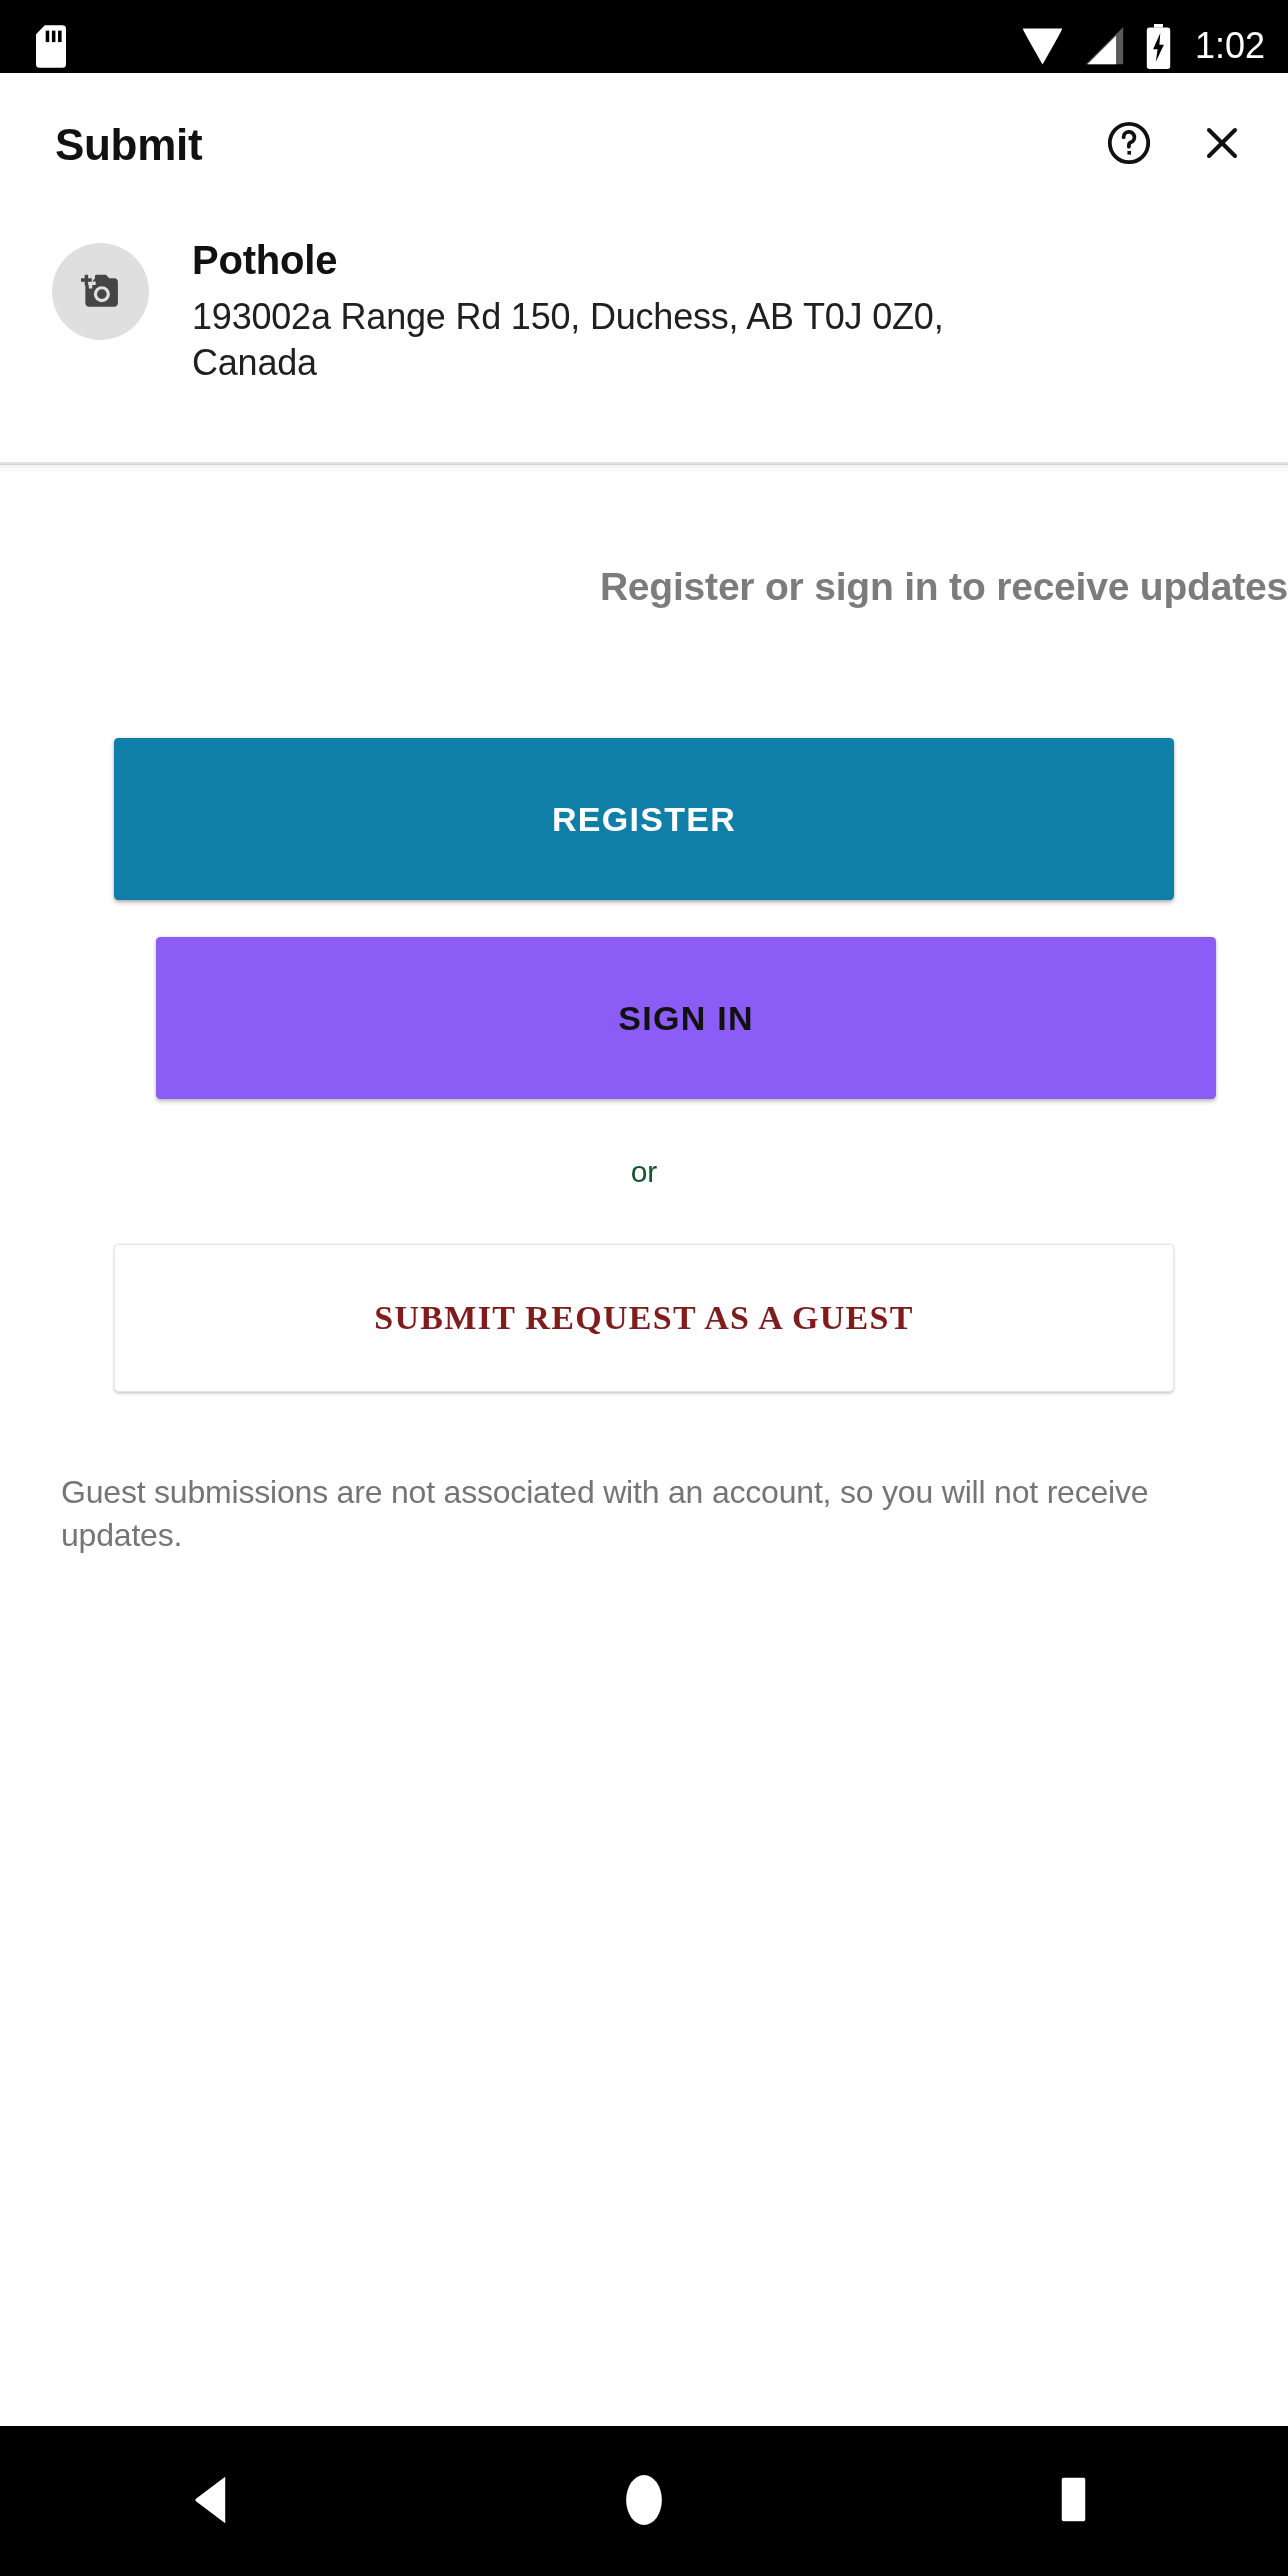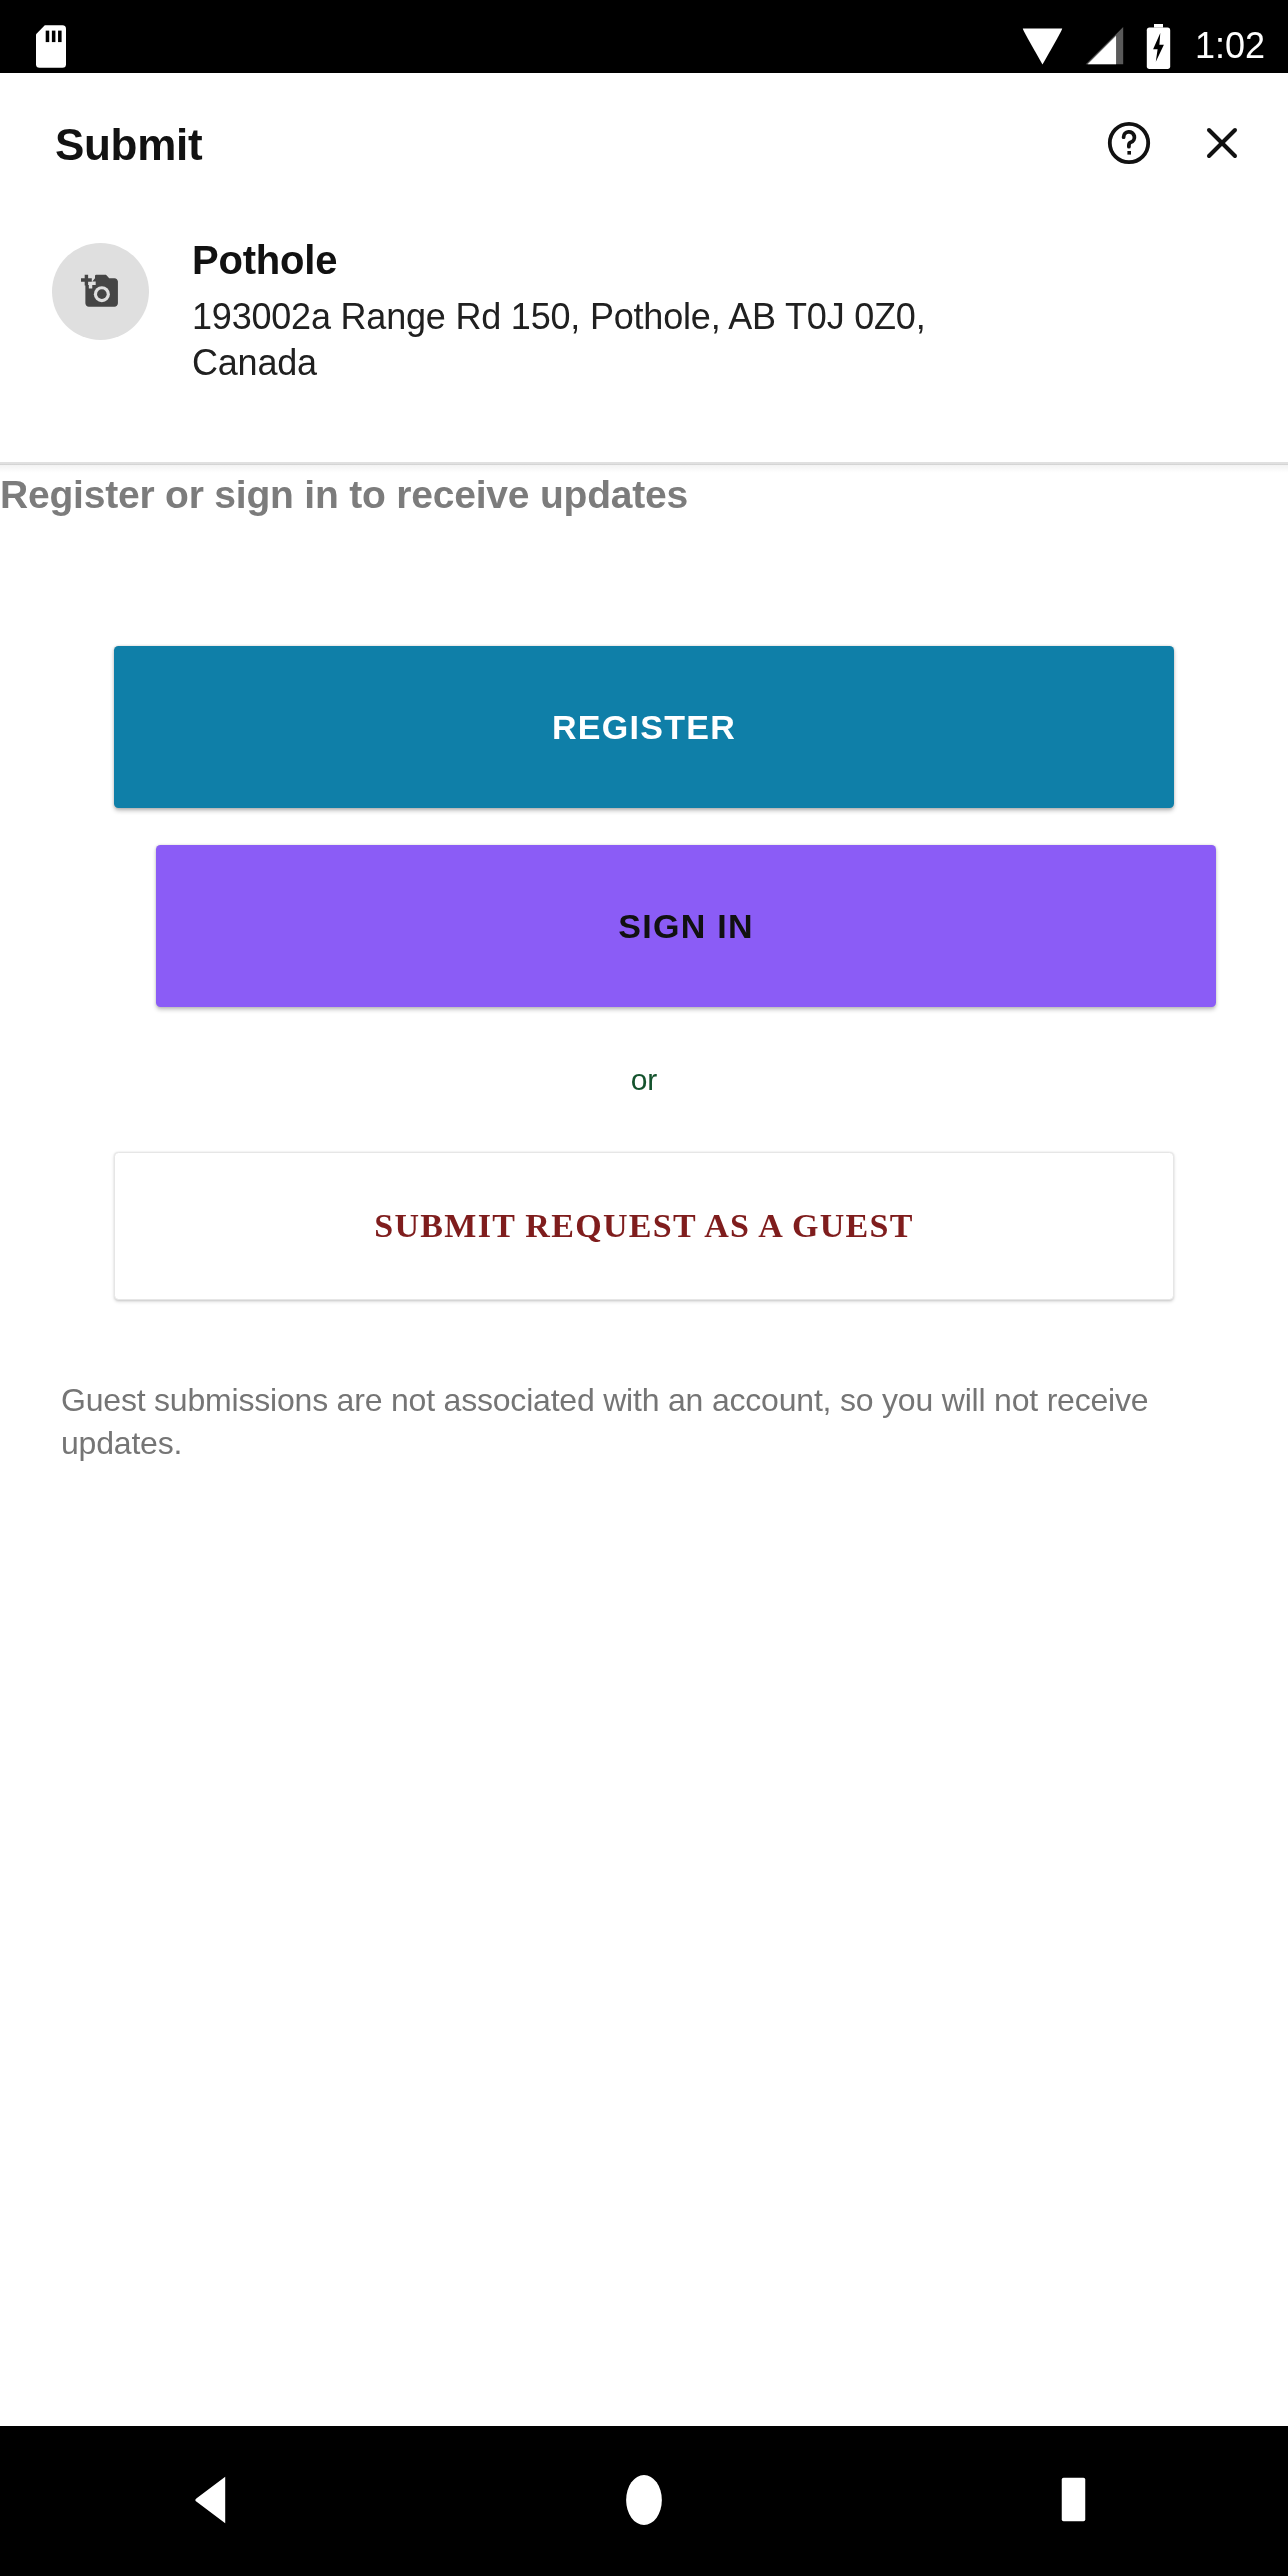--- a/index.html
+++ b/index.html
@@ -112,21 +112,22 @@
     background:linear-gradient(to bottom, rgba(0,0,0,0.055), rgba(0,0,0,0));
   }
 
   
   .content {
     position:absolute; left:0; top:473px;
     width:1288px;
     background:#ffffff;
   }
   .prompt {
-    text-align:left;
+    margin-top:92px;
+    text-align:right;
     font-size:39px;
     font-weight:700;
     color:#7c7c7c;
     letter-spacing:-0.2px;
   }
 
   .btn-wrap { padding:15px 114px; }
 
   .btn {
     display:flex; align-items:center; justify-content:center;
@@ -259,21 +260,21 @@
         <svg width="55" height="55" viewBox="0 0 24 24" fill="#454545">
           <path d="M3.5 8.2h1.6v1.6h1.5V8.2h1.6V6.7H6.6V5.1H5.1v1.6H3.5z"></path>
           <path d="M9.6 6.6l-1.2 1.5H9.9v1.5H8.4v1.5H6.9V9.6H5.4v8.0c0 .8.7 1.5 1.5 1.5h11.2c.8 0 1.5-.7 1.5-1.5V8.1c0-.8-.7-1.5-1.5-1.5h-2.3l-1.4-1.5h-4.4l-.4.4z"></path>
           <circle cx="12.6" cy="13.6" r="3.5" fill="#dfdfdf"></circle>
           <circle cx="12.6" cy="13.6" r="2.1" fill="#454545"></circle>
         </svg>
       </span>
     </div>
     <div class="item-text">
       <div class="item-title">Pothole</div>
-      <div class="item-address">193002a Range Rd 150, Pothole, AB T0J 0Z0, Canada</div>
+      <div class="item-address">193002a Range Rd 150, Duchess, AB T0J 0Z0, Canada</div>
     </div>
   </div>
   <div class="row-divider"></div>
   <div class="row-divider-shadow"></div>
 
   <div class="content">
     <div class="prompt">Register or sign in to receive updates</div>
 
     <div class="btn-wrap">
       <button class="btn btn-register">REGISTER</button>

